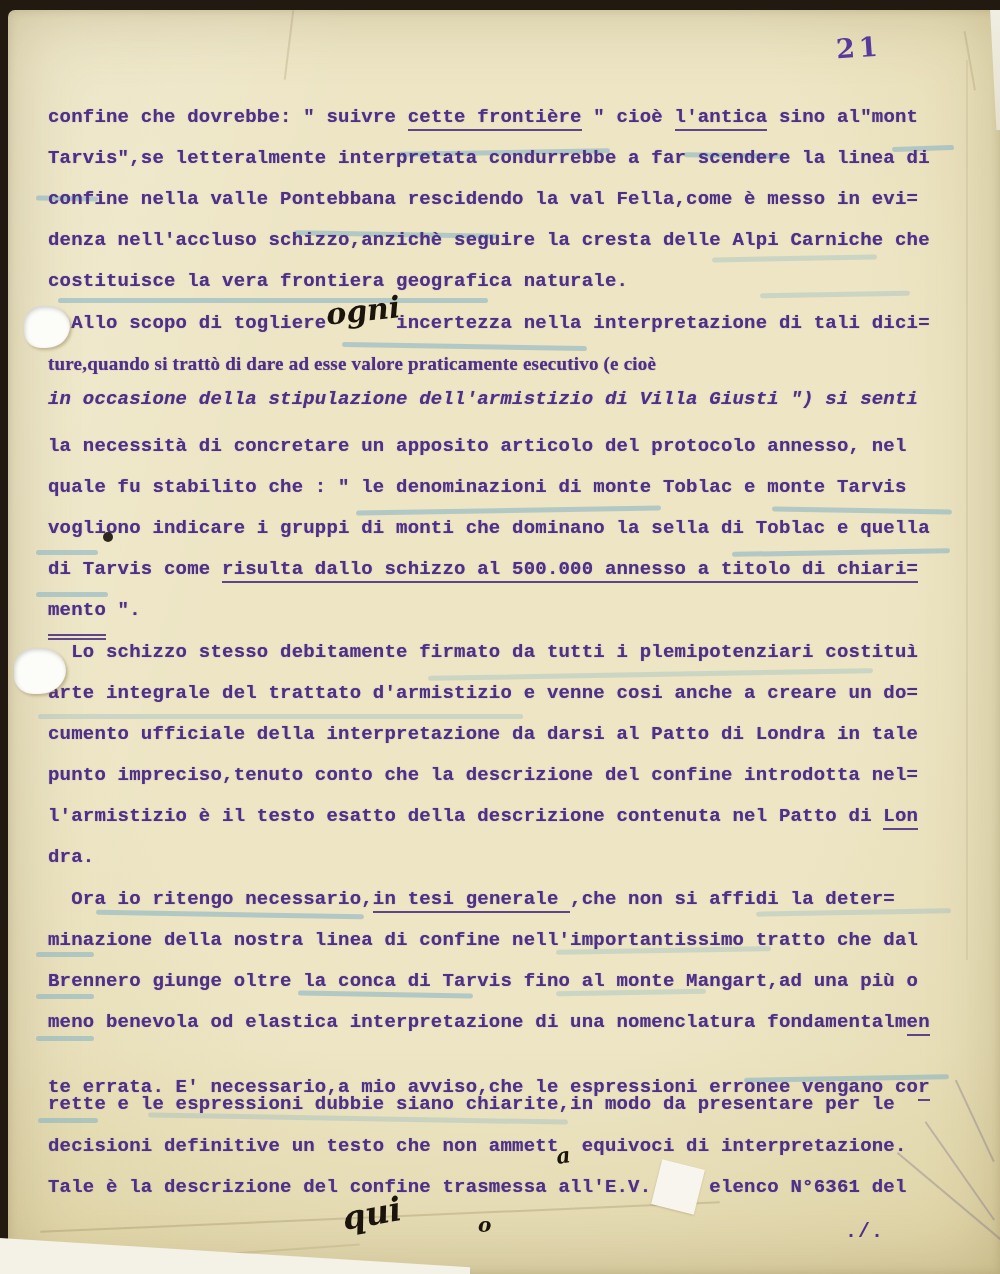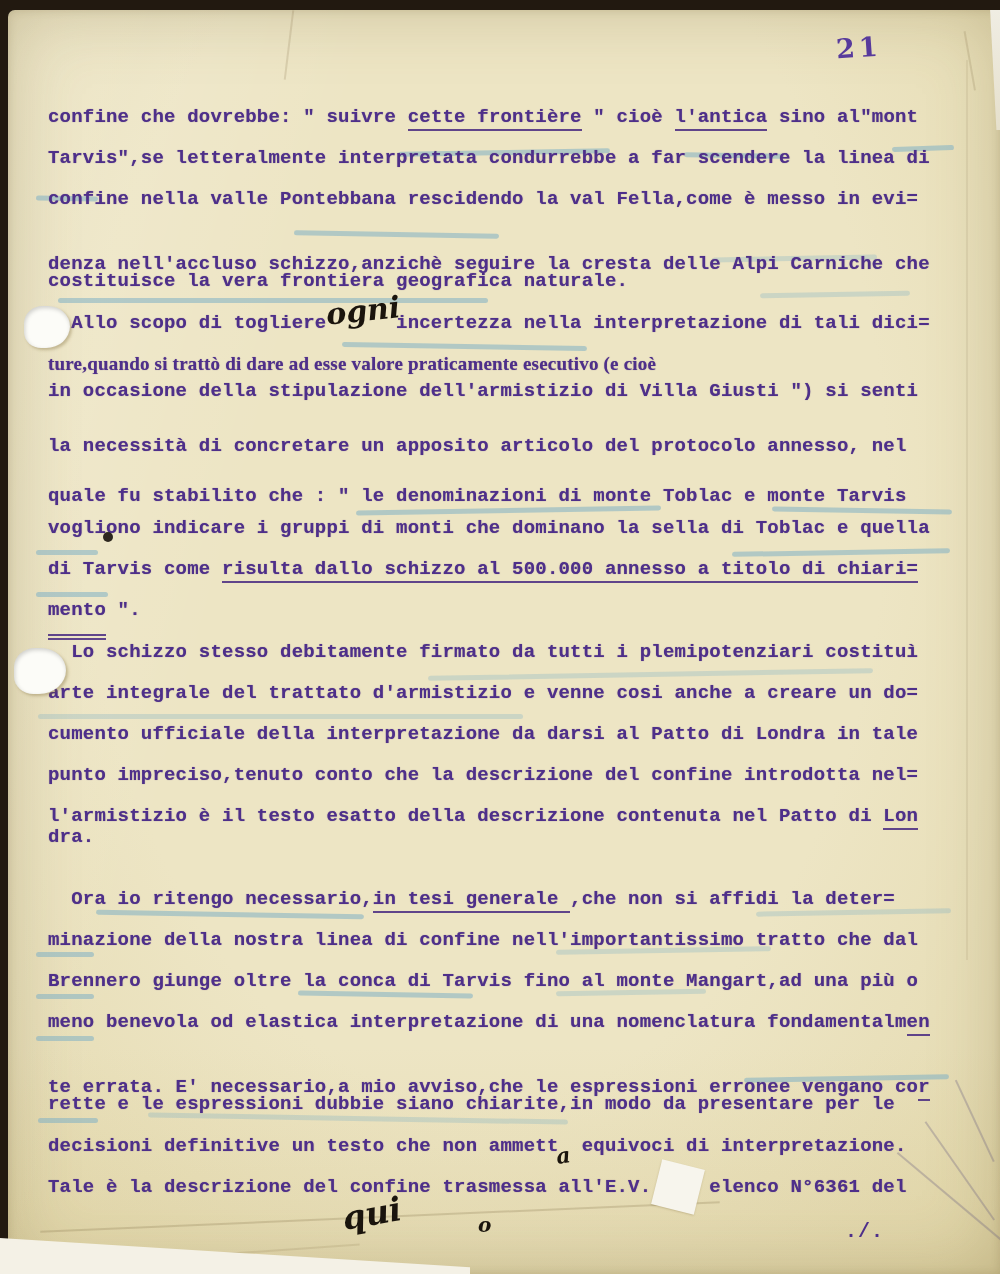--- a/index.html
+++ b/index.html
@@ -122,36 +122,36 @@
       <div class="bmark" style="left: 36px; top: 1036px; width: 58px; transform: rotate(0deg);"></div>
       <div class="bmark" style="left: 744px; top: 1076px; width: 205px; transform: rotate(-1deg);"></div>
       <div class="bmark" style="left: 38px; top: 1118px; width: 60px; transform: rotate(0deg);"></div>
       <div class="bmark light" style="left: 148px; top: 1116px; width: 420px; transform: rotate(1deg);"></div>
     </div>
 
   <div id="typed">
       <div class="tline" style="top: 106px; left: 48px;"><span>confine che dovrebbe: " suivre </span><span class="u">cette frontière</span><span> " cioè </span><span class="u">l'antica</span><span> sino al"mont</span></div>
       <div class="tline" style="top: 147px; left: 48px;"><span>Tarvis",se letteralmente interpretata condurrebbe a far scendere la linea di</span></div>
       <div class="tline" style="top: 188px; left: 48px;"><span>confine nella valle Pontebbana rescidendo la val Fella,come è messo in evi=</span></div>
-      <div class="tline" style="top: 229px; left: 48px; margin-top: 24px;"><span>denza nell'accluso schizzo,anzichè seguire la cresta delle Alpi Carniche che</span></div>
+      <div class="tline" style="top: 229px; left: 48px;"><span>denza nell'accluso schizzo,anzichè seguire la cresta delle Alpi Carniche che</span></div>
       <div class="tline" style="top: 270px; left: 48px;"><span>costituisce la vera frontiera geografica naturale.</span></div>
       <div class="tline" style="top: 312px; left: 48px;"><span>  Allo scopo di togliere      incertezza nella interpretazione di tali dici=</span></div>
       <div class="tline" style="top: 353px; left: 48px; font-family: Liberation Serif, serif;"><span>ture,quando si trattò di dare ad esse valore praticamente esecutivo (e cioè</span></div>
-      <div class="tline" style="top: 380px; left: 48px;"><span>in occasione della stipulazione dell'armistizio di Villa Giusti ") si senti</span></div>
+      <div class="tline" style="top: 388px; left: 48px; font-style: italic;"><span>in occasione della stipulazione dell'armistizio di Villa Giusti ") si senti</span></div>
       <div class="tline" style="top: 435px; left: 48px;"><span>la necessità di concretare un apposito articolo del protocolo annesso, nel</span></div>
-      <div class="tline" style="top: 476px; left: 48px; margin-top: 9px;"><span>quale fu stabilito che : " le denominazioni di monte Toblac e monte Tarvis</span></div>
+      <div class="tline" style="top: 476px; left: 48px;"><span>quale fu stabilito che : " le denominazioni di monte Toblac e monte Tarvis</span></div>
       <div class="tline" style="top: 517px; left: 48px;"><span>vogliono indicare i gruppi di monti che dominano la sella di Toblac e quella</span></div>
       <div class="tline" style="top: 558px; left: 48px;"><span>di Tarvis come </span><span class="u">risulta dallo schizzo al 500.000 annesso a titolo di chiari=</span></div>
       <div class="tline" style="top: 599px; left: 48px;"><span class="uu">mento</span><span> ".</span></div>
       <div class="tline" style="top: 641px; left: 48px;"><span>  Lo schizzo stesso debitamente firmato da tutti i plemipotenziari costituì</span></div>
       <div class="tline" style="top: 682px; left: 48px;"><span>arte integrale del trattato d'armistizio e venne cosi anche a creare un do=</span></div>
       <div class="tline" style="top: 723px; left: 48px;"><span>cumento ufficiale della interpretazione da darsi al Patto di Londra in tale</span></div>
       <div class="tline" style="top: 764px; left: 48px;"><span>punto impreciso,tenuto conto che la descrizione del confine introdotta nel=</span></div>
       <div class="tline" style="top: 805px; left: 48px;"><span>l'armistizio è il testo esatto della descrizione contenuta nel Patto di </span><span class="u">Lon</span></div>
-      <div class="tline" style="top: 826px; left: 48px; text-align: center;"><span>dra.</span></div>
+      <div class="tline" style="top: 846px; left: 48px; text-align: center;"><span>dra.</span></div>
       <div class="tline" style="top: 888px; left: 48px;"><span>  Ora io ritengo necessario,</span><span class="u">in tesi generale </span><span>,che non si affidi la deter=</span></div>
       <div class="tline" style="top: 929px; left: 48px;"><span>minazione della nostra linea di confine nell'importantissimo tratto che dal</span></div>
       <div class="tline" style="top: 970px; left: 48px;"><span>Brennero giunge oltre la conca di Tarvis fino al monte Mangart,ad una più o</span></div>
       <div class="tline" style="top: 1011px; left: 48px;"><span>meno benevola od elastica interpretazione di una nomenclatura fondamentalm</span><span class="u">en</span></div>
       <div class="tline" style="top: 1052px; left: 48px; margin-top: 24px;"><span>te errata. E' necessario,a mio avviso,che le espressioni erronee vengano co</span><span class="u">r</span></div>
       <div class="tline" style="top: 1093px; left: 48px;"><span>rette e le espressioni dubbie siano chiarite,in modo da presentare per le</span></div>
       <div class="tline" style="top: 1135px; left: 48px;"><span>decisioni definitive un testo che non ammett  equivoci di interpretazione.</span></div>
       <div class="tline" style="top: 1176px; left: 48px;"><span>Tale è la descrizione del confine trasmessa all'E.V. con elenco N°6361 del</span></div>
     </div>
 

